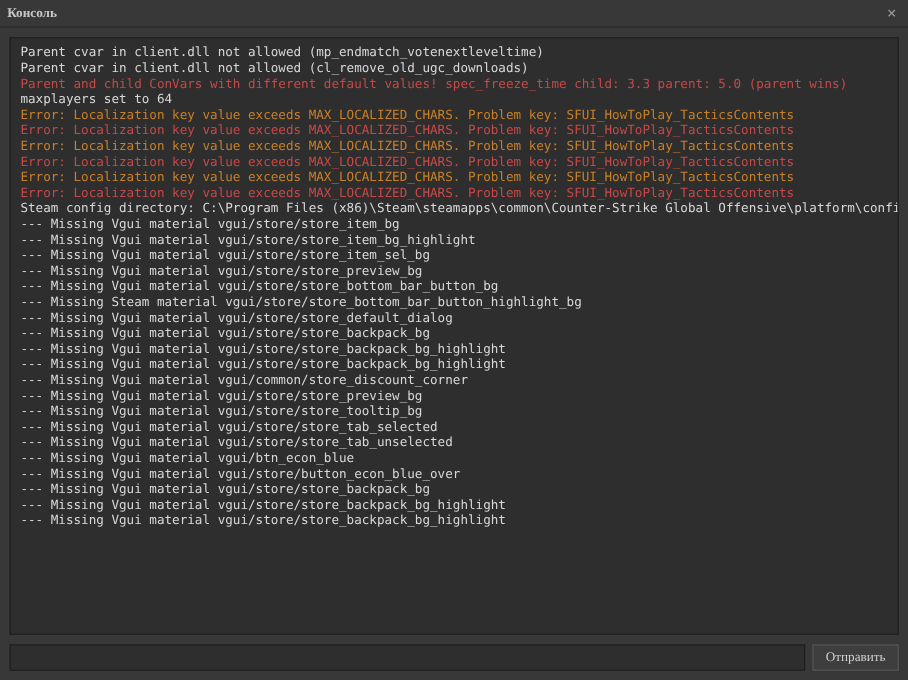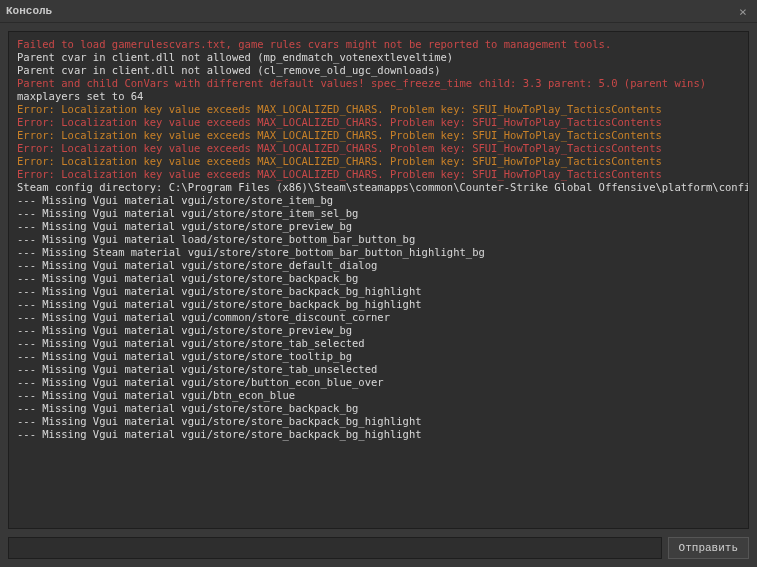--- a/index.html
+++ b/index.html
@@ -22,21 +22,21 @@
     background: #383838;
     border-bottom: 1px solid #2a2a2a;
     display: flex;
     align-items: center;
     justify-content: space-between;
     padding: 0 6px;
   }
   .title {
     color: #c8c8c8;
     font-size: 11px;
-    font-family: Liberation Mono, monospace;
+    font-family: Liberation Serif, serif;
     font-weight: bold;
   }
   .close-btn {
     color: #999;
     font-size: 13px;
     cursor: pointer;
     width: 16px;
     text-align: center;
   }
   .console-area {
@@ -74,64 +74,64 @@
     padding: 0 4px;
     box-sizing: border-box;
     outline: none;
   }
   .submit-btn {
     height: 22px;
     background: #3e3e3e;
     border: 1px solid #555;
     color: #d0d0d0;
     font-size: 11px;
-    font-family: Liberation Mono, monospace;
+    font-family: Liberation Serif, serif;
     padding: 0 10px;
     cursor: pointer;
     box-sizing: border-box;
   }
 </style>
 </head>
 <body>
 
 <div class="window">
   <div class="titlebar">
     <span class="title">Консоль</span>
     <span class="close-btn">×</span>
   </div>
 
   <div class="console-area" id="console-area">
-      <div class="line err">Failed to load gamerulescvars.txt, game rules cvars might not be reported to management tools.</div>
       <div class="line ">Parent cvar in client.dll not allowed (mp_endmatch_votenextleveltime)</div>
       <div class="line ">Parent cvar in client.dll not allowed (cl_remove_old_ugc_downloads)</div>
       <div class="line err">Parent and child ConVars with different default values! spec_freeze_time child: 3.3 parent: 5.0 (parent wins)</div>
       <div class="line ">maxplayers set to 64</div>
       <div class="line warn">Error: Localization key value exceeds MAX_LOCALIZED_CHARS. Problem key: SFUI_HowToPlay_TacticsContents</div>
       <div class="line err">Error: Localization key value exceeds MAX_LOCALIZED_CHARS. Problem key: SFUI_HowToPlay_TacticsContents</div>
       <div class="line warn">Error: Localization key value exceeds MAX_LOCALIZED_CHARS. Problem key: SFUI_HowToPlay_TacticsContents</div>
       <div class="line err">Error: Localization key value exceeds MAX_LOCALIZED_CHARS. Problem key: SFUI_HowToPlay_TacticsContents</div>
       <div class="line warn">Error: Localization key value exceeds MAX_LOCALIZED_CHARS. Problem key: SFUI_HowToPlay_TacticsContents</div>
       <div class="line err">Error: Localization key value exceeds MAX_LOCALIZED_CHARS. Problem key: SFUI_HowToPlay_TacticsContents</div>
       <div class="line ">Steam config directory: C:\Program Files (x86)\Steam\steamapps\common\Counter-Strike Global Offensive\platform\config</div>
       <div class="line ">--- Missing Vgui material vgui/store/store_item_bg</div>
+      <div class="line ">--- Missing Vgui material vgui/store/store_item_bg_highlight</div>
       <div class="line ">--- Missing Vgui material vgui/store/store_item_sel_bg</div>
       <div class="line ">--- Missing Vgui material vgui/store/store_preview_bg</div>
-      <div class="line ">--- Missing Vgui material load/store/store_bottom_bar_button_bg</div>
+      <div class="line ">--- Missing Vgui material vgui/store/store_bottom_bar_button_bg</div>
       <div class="line ">--- Missing Steam material vgui/store/store_bottom_bar_button_highlight_bg</div>
       <div class="line ">--- Missing Vgui material vgui/store/store_default_dialog</div>
       <div class="line ">--- Missing Vgui material vgui/store/store_backpack_bg</div>
       <div class="line ">--- Missing Vgui material vgui/store/store_backpack_bg_highlight</div>
       <div class="line ">--- Missing Vgui material vgui/store/store_backpack_bg_highlight</div>
       <div class="line ">--- Missing Vgui material vgui/common/store_discount_corner</div>
       <div class="line ">--- Missing Vgui material vgui/store/store_preview_bg</div>
+      <div class="line ">--- Missing Vgui material vgui/store/store_tooltip_bg</div>
       <div class="line ">--- Missing Vgui material vgui/store/store_tab_selected</div>
-      <div class="line ">--- Missing Vgui material vgui/store/store_tooltip_bg</div>
       <div class="line ">--- Missing Vgui material vgui/store/store_tab_unselected</div>
+      <div class="line ">--- Missing Vgui material vgui/btn_econ_blue</div>
       <div class="line ">--- Missing Vgui material vgui/store/button_econ_blue_over</div>
-      <div class="line ">--- Missing Vgui material vgui/btn_econ_blue</div>
       <div class="line ">--- Missing Vgui material vgui/store/store_backpack_bg</div>
       <div class="line ">--- Missing Vgui material vgui/store/store_backpack_bg_highlight</div>
       <div class="line ">--- Missing Vgui material vgui/store/store_backpack_bg_highlight</div>
     </div>
 
   <div class="bottom-row">
     <input class="cmd-input" type="text" value="" style="">
     <button class="submit-btn">Отправить</button>
   </div>
 </div>

